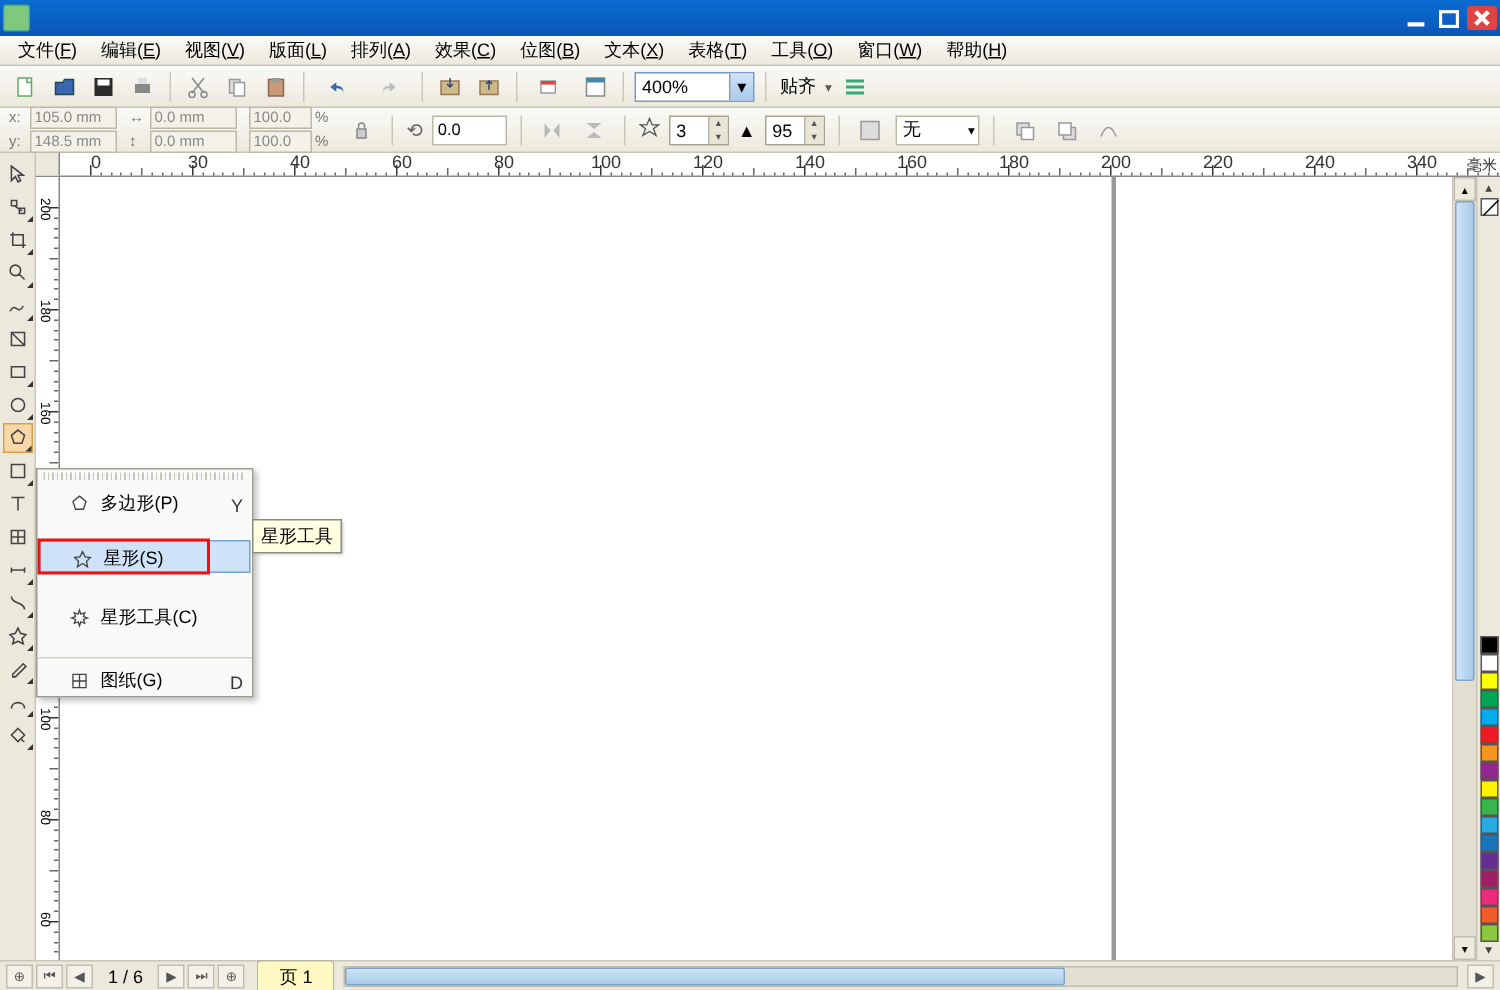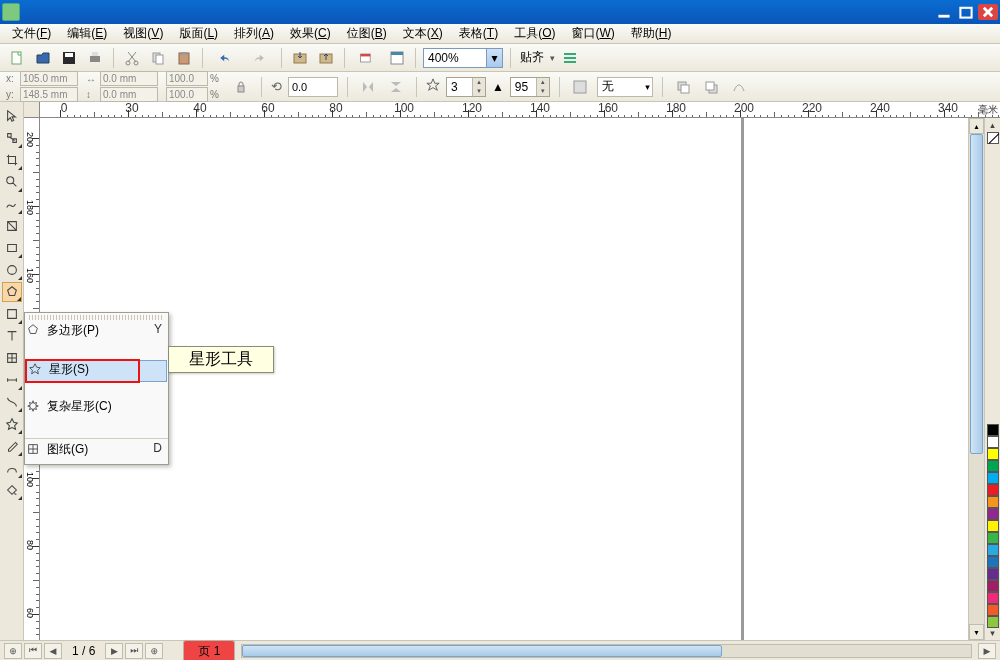--- a/index.html
+++ b/index.html
@@ -65,34 +65,34 @@
 .vscroll .thumb { position:absolute; left:1px; right:1px; top:0; height:320px; background:linear-gradient(90deg,#d0e4f5,#a8cbea); border:1px solid #7aa4cc; border-radius:2px; }
 
 .palette { width:16px; background:#ece9dc; display:flex; flex-direction:column; align-items:center; padding-top:2px; gap:0; border-left:1px solid #c9c6b9;}
 .palette .sw { width:12px; height:12px; border:1px solid #555; cursor:pointer; }
 .palette .sw.none { background:#fff; position:relative;}
 .palette .sw.none::after { content:""; position:absolute; left:-1px; top:5px; width:14px; height:1px; background:#000; transform:rotate(-45deg);}
 .palette .arr { height:12px; font-size:9px; color:#444; cursor:pointer; }
 .palette .gap { flex:1; }
 
 .flyout { position:absolute; left:24px; top:210px; width:145px; background:#f9f9f9; border:1px solid #9f9c8d; box-shadow:2px 2px 4px rgba(0,0,0,.25); z-index:50; padding:2px 0; }
-.flyout .row { display:flex; align-items:flex-start; height:22px; padding:0 6px 0 0; cursor:pointer; gap:6px; position:relative;}
+.flyout .row { display:flex; align-items:flex-end; height:22px; padding:0 6px 0 20px; cursor:pointer; gap:6px; position:relative;}
 .flyout .row.divider-top { border-top:1px solid #d0cdc0; margin-top:18px; padding-top:2px; height:24px;}
 .flyout .row.sel { background:#cfe3f8; border:1px solid #7aa4cc; margin:16px 1px; }
 .flyout .ic { width:16px; height:16px; display:flex; align-items:center; justify-content:center; }
 .flyout .lbl { flex:1; }
 .flyout .sc { width:12px; text-align:right; color:#333; }
 .flyout .handle { height:5px; background:repeating-linear-gradient(90deg,#c9c6b9 0 1px,transparent 1px 3px); margin:0 4px 2px 4px; cursor:move;}
 .red-hilite { position:absolute; left:-2px; top:-2px; right:26px; bottom:-2px; border:2px solid #e11; pointer-events:none;}
-.tooltip { position:absolute; left:168px; top:244px; background:#ffffe1; border:1px solid #8b8b7a; padding:2px 20px; font-size:16px; z-index:60; box-shadow:1px 1px 2px rgba(0,0,0,.2);}
+.tooltip { position:absolute; left:168px; top:244px; background:#ffffe1; border:1px solid #8b8b7a; padding:2px 5px; font-size:12px; z-index:60; box-shadow:1px 1px 2px rgba(0,0,0,.2);}
 
 .statusbar { position:absolute; left:0; right:0; bottom:0; height:20px; background:#ece9dc; border-top:1px solid #c9c6b9; display:flex; align-items:center; padding:0 4px; gap:2px; font-size:11px;}
 .statusbar .nb { width:18px; height:16px; border:1px solid #c0bdaf; background:#f4f2e8; display:flex; align-items:center; justify-content:center; cursor:pointer; font-size:9px; color:#555;}
 .statusbar .pg { padding:0 8px; }
-.statusbar .tab { padding:2px 14px; background:#ef4444; border:1px solid #b8b5a6; border-bottom:none; border-radius:3px 3px 0 0; margin-left:18px;}
+.statusbar .tab { padding:2px 14px; background:#fef9c3; border:1px solid #b8b5a6; border-bottom:none; border-radius:3px 3px 0 0; margin-left:6px;}
 .statusbar .hscroll { flex:1; height:14px; background:#e2dfd1; border:1px solid #c0bdaf; margin:0 4px; position:relative;}
 .statusbar .hscroll .th { position:absolute; left:0; top:0; bottom:0; width:480px; background:linear-gradient(#d0e4f5,#a8cbea); border:1px solid #7aa4cc; border-radius:2px;}
 </style>
 </head>
 <body>
 
 <div class="titlebar">
   <div class="app-icon"></div>
   <div class="spacer"></div>
   <div class="wbtn">
@@ -778,21 +778,21 @@
           <span class="lbl">星形(S)</span>
           <span class="sc"></span>
           <div class="red-hilite"></div>
         </div>
         <div class="row">
           <span class="ic">
             <svg width="14" height="14" viewBox="0 0 16 16">
               <path d="M8 2l1 3 3-1-1 3 3 1-3 1 1 3-3-1-1 3-1-3-3 1 1-3-3-1 3-1-1-3 3 1z" fill="none" stroke="#444"></path>
             </svg>
           </span>
-          <span class="lbl">复杂星形(C)</span>
+          <span class="lbl">星形工具(C)</span>
           <span class="sc"></span>
         </div>
         <div class="row divider-top">
           <span class="ic">
             <svg width="14" height="14" viewBox="0 0 16 16">
               <path d="M3 3h10v10H3zM3 8h10M8 3v10" fill="none" stroke="#444"></path>
             </svg>
           </span>
           <span class="lbl">图纸(G)</span>
           <span class="sc">D</span>

